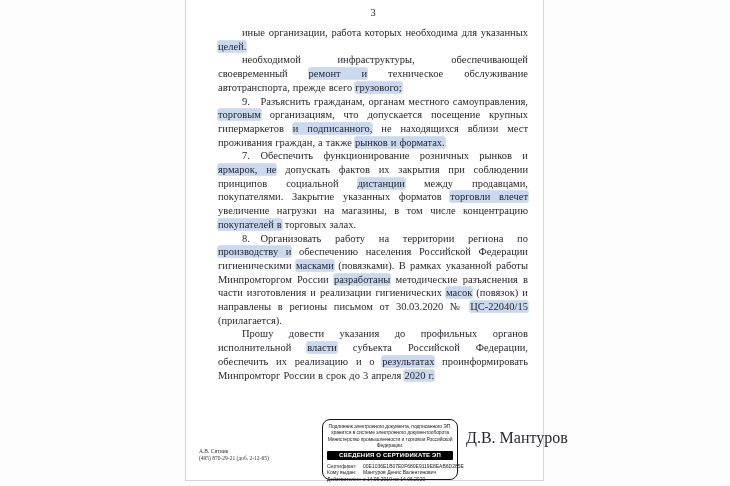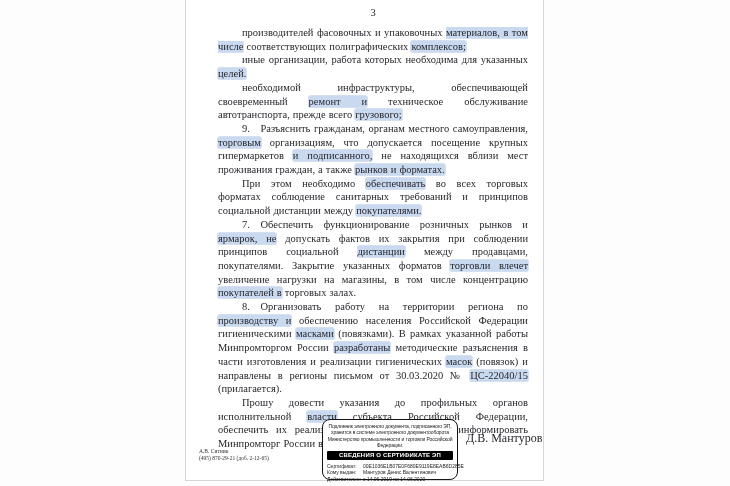--- a/index.html
+++ b/index.html
@@ -39,41 +39,39 @@
   }
   .stamp-header{font-size:5px;line-height:6.4px;text-align:center;letter-spacing:-0.1px;}
   .stamp-bar{
     background:#000;color:#fff;font-size:6px;line-height:7px;font-weight:700;
     text-align:center;padding:1px 0;margin:2px 0 0;border-radius:1px;letter-spacing:0.2px;
   }
   .stamp-rows{margin-top:3px;font-size:5px;line-height:6.8px;}
   .srow{white-space:nowrap;}
   .slabel{display:inline-block;width:36px;}
   .signature{
-    position:absolute;left:466px;top:431px;width:80px;font-size:12px;line-height:14px;
+    position:absolute;left:466px;top:431px;width:80px;font-size:16px;line-height:14px;
     color:var(--ink);white-space:nowrap;
   }
   .executor{
     position:absolute;left:199px;top:448px;font-size:5.5px;line-height:7px;color:#333;
     font-family:"Liberation Serif","DejaVu Serif",serif;
   }
 </style>
 </head>
 <body>
 
 <div class="viewer">
 
   <div class="page">
     <div class="page-number">3</div>
     <div class="doc-body">
-        <p class="para"><span>производителей фасовочных и упаковочных </span><span class="hl">материалов, в том числе</span><span> соответствующих полиграфических </span><span class="hl">комплексов;</span></p>
         <p class="para"><span>иные организации, работа которых необходима для указанных </span><span class="hl">целей.</span></p>
         <p class="para"><span>необходимой инфраструктуры, обеспечивающей своевременный </span><span class="hl">ремонт и</span><span> техническое обслуживание автотранспорта, прежде всего </span><span class="hl">грузового;</span></p>
         <p class="para"><span>9.  Разъяснить гражданам, органам местного самоуправления, </span><span class="hl">торговым</span><span> организациям, что допускается посещение крупных гипермаркетов </span><span class="hl">и подписанного,</span><span> не находящихся вблизи мест проживания граждан, а также </span><span class="hl">рынков и форматах.</span></p>
-        <p class="para"><span>При этом необходимо </span><span class="hl">обеспечивать</span><span> во всех торговых форматах соблюдение санитарных требований и принципов социальной дистанции между </span><span class="hl">покупателями.</span></p>
         <p class="para"><span>7.  Обеспечить функционирование розничных рынков и </span><span class="hl">ярмарок, не</span><span> допускать фактов их закрытия при соблюдении принципов социальной </span><span class="hl">дистанции</span><span> между продавцами, покупателями. Закрытие указанных форматов </span><span class="hl">торговли влечет</span><span> увеличение нагрузки на магазины, в том числе концентрацию </span><span class="hl">покупателей в</span><span> торговых залах.</span></p>
         <p class="para"><span>8.  Организовать работу на территории региона по </span><span class="hl">производству и</span><span> обеспечению населения Российской Федерации гигиеническими </span><span class="hl">масками</span><span> (повязками). В рамках указанной работы Минпромторгом России </span><span class="hl">разработаны</span><span> методические разъяснения в части изготовления и реализации гигиенических </span><span class="hl">масок</span><span> (повязок) и направлены в регионы письмом от 30.03.2020 № </span><span class="hl">ЦС-22040/15</span><span> (прилагается).</span></p>
         <p class="para"><span>Прошу довести указания до профильных органов исполнительной </span><span class="hl">власти</span><span> субъекта Российской Федерации, обеспечить их реализацию и о </span><span class="hl">результатах</span><span> проинформировать Минпромторг России в срок до 3 апреля </span><span class="hl">2020 г.</span></p>
       </div>
 
   </div>
 
   <div class="stamp">
     <div class="stamp-header">Подлинник электронного документа, подписанного ЭП, хранится в системе электронного документооборота Министерство промышленности и торговли Российской Федерации.</div>
     <div class="stamp-bar">СВЕДЕНИЯ О СЕРТИФИКАТЕ ЭП</div>

